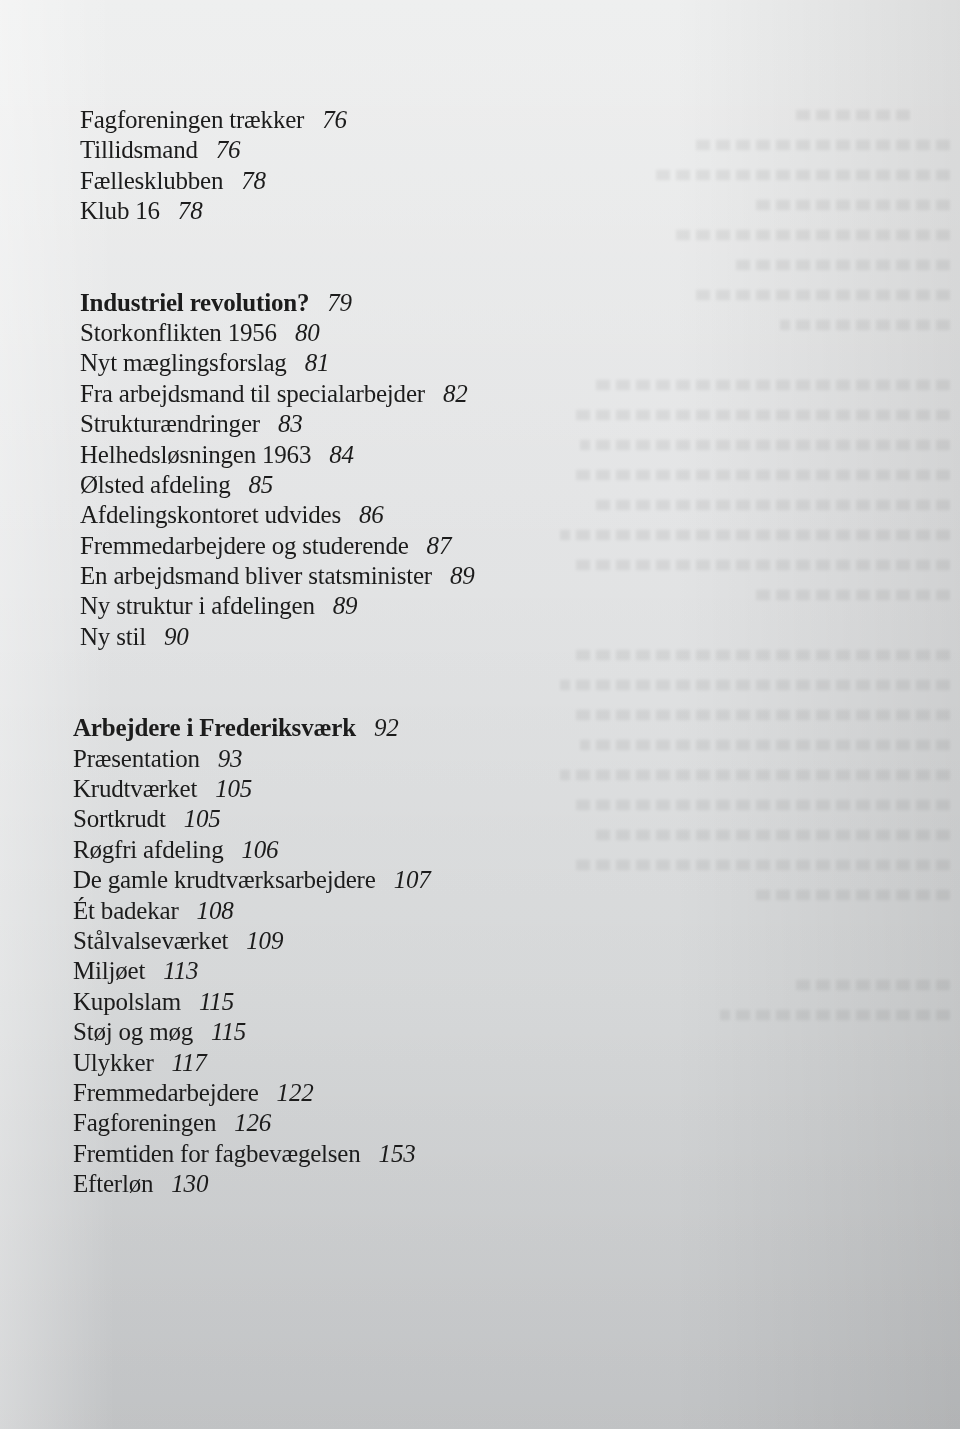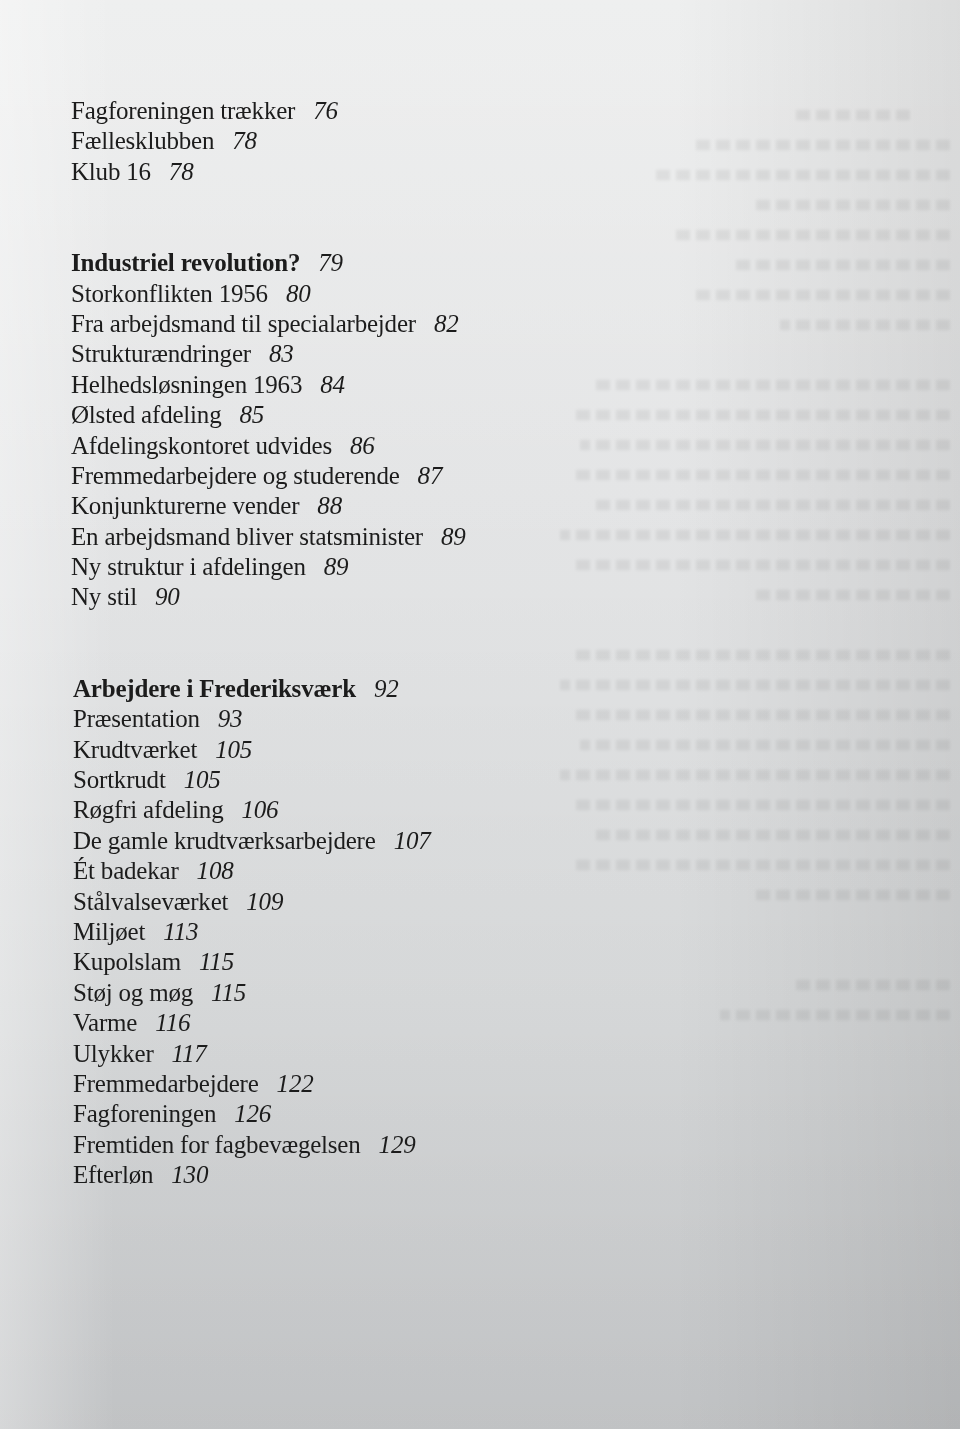--- a/index.html
+++ b/index.html
@@ -43,21 +43,21 @@
       border-radius: 2px;
       transform: scaleY(0.35);
     }
     .toc {
       position: absolute;
       left: 71px;
       top: 96px;
       width: 600px;
     }
     .section {
-      margin: 0;
+      margin: 9px;
       padding: 0;
     }
     .section + .section {
       margin-top: 60px;
     }
     .entry {
       font-size: 25px;
       line-height: 30.4px;
       height: 30.4px;
       white-space: nowrap;
@@ -116,54 +116,57 @@
   <div class="bl" style="width:230px"></div>
 </div>
 
 <div class="toc">
 
   <div class="section">
     <div class="entry">
       <span class="title">Fagforeningen trækker</span><span class="page">76</span>
     </div>
     <div class="entry">
+      <span class="title">Tillidsmand</span><span class="page">76</span>
+    </div>
+    <div class="entry">
       <span class="title">Fællesklubben</span><span class="page">78</span>
     </div>
     <div class="entry">
       <span class="title">Klub 16</span><span class="page">78</span>
     </div>
   </div>
 
   <div class="section s2">
     <div class="entry heading">
       <span class="title">Industriel revolution?</span><span class="page">79</span>
     </div>
     <div class="entry">
       <span class="title">Storkonflikten 1956</span><span class="page">80</span>
     </div>
     <div class="entry">
+      <span class="title">Nyt mæglingsforslag</span><span class="page">81</span>
+    </div>
+    <div class="entry">
       <span class="title">Fra arbejdsmand til specialarbejder</span><span class="page">82</span>
     </div>
     <div class="entry">
       <span class="title">Strukturændringer</span><span class="page">83</span>
     </div>
     <div class="entry">
       <span class="title">Helhedsløsningen 1963</span><span class="page">84</span>
     </div>
     <div class="entry">
       <span class="title">Ølsted afdeling</span><span class="page">85</span>
     </div>
     <div class="entry">
       <span class="title">Afdelingskontoret udvides</span><span class="page">86</span>
     </div>
     <div class="entry">
       <span class="title">Fremmedarbejdere og studerende</span><span class="page">87</span>
-    </div>
-    <div class="entry">
-      <span class="title">Konjunkturerne vender</span><span class="page">88</span>
     </div>
     <div class="entry">
       <span class="title">En arbejdsmand bliver statsminister</span><span class="page">89</span>
     </div>
     <div class="entry">
       <span class="title">Ny struktur i afdelingen</span><span class="page">89</span>
     </div>
     <div class="entry">
       <span class="title">Ny stil</span><span class="page">90</span>
     </div>
@@ -197,32 +200,29 @@
     <div class="entry">
       <span class="title">Miljøet</span><span class="page">113</span>
     </div>
     <div class="entry">
       <span class="title">Kupolslam</span><span class="page">115</span>
     </div>
     <div class="entry">
       <span class="title">Støj og møg</span><span class="page">115</span>
     </div>
     <div class="entry">
-      <span class="title">Varme</span><span class="page">116</span>
-    </div>
-    <div class="entry">
       <span class="title">Ulykker</span><span class="page">117</span>
     </div>
     <div class="entry">
       <span class="title">Fremmedarbejdere</span><span class="page">122</span>
     </div>
     <div class="entry">
       <span class="title">Fagforeningen</span><span class="page">126</span>
     </div>
     <div class="entry">
-      <span class="title">Fremtiden for fagbevægelsen</span><span class="page">129</span>
+      <span class="title">Fremtiden for fagbevægelsen</span><span class="page">153</span>
     </div>
     <div class="entry">
       <span class="title">Efterløn</span><span class="page">130</span>
     </div>
   </div>
 
 </div>
 
 </body></html>

